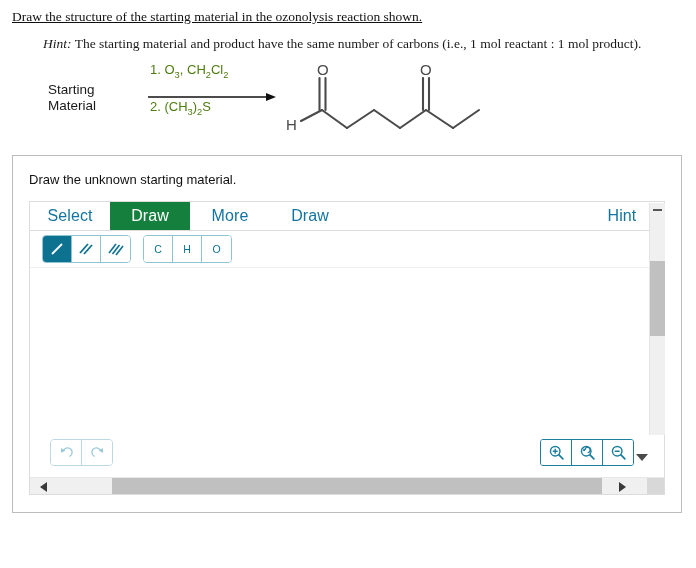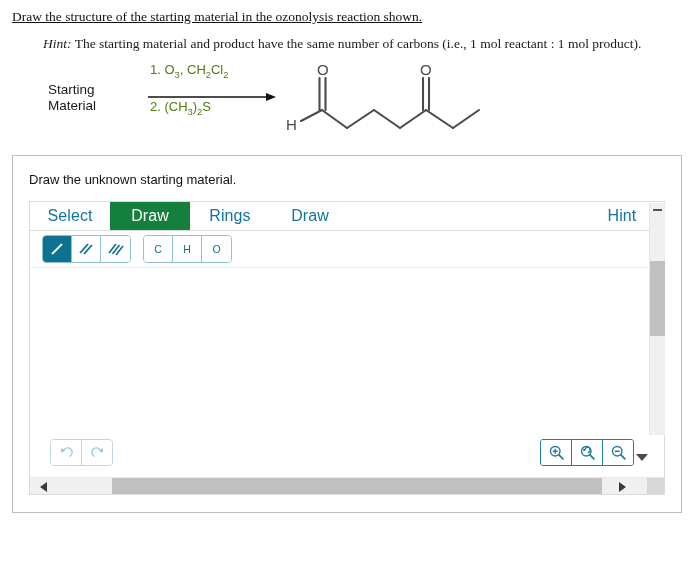--- a/index.html
+++ b/index.html
@@ -361,21 +361,21 @@
 
 <div class="card">
 
   <div class="card-title">Draw the unknown starting material.</div>
 
   <div class="editor">
 
     <div class="tabbar">
       <div class="tab w1">Select</div>
       <div class="tab w1 active">Draw</div>
-      <div class="tab w1">Rings</div>
+      <div class="tab w1">More</div>
       <div class="tab w1">Draw</div>
       <div class="tab-spacer"></div>
       <div class="tab erase">Hint</div>
     </div>
 
     <div class="toolrow">
 
       <div class="btn-group">
         <div class="tbtn sel">
           <svg width="16" height="16" viewBox="0 0 16 16">

